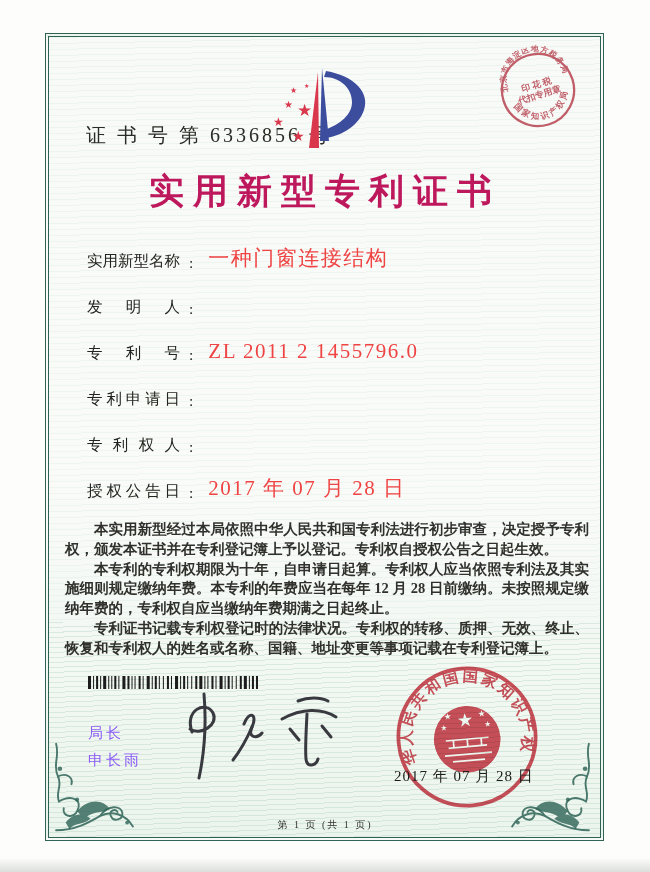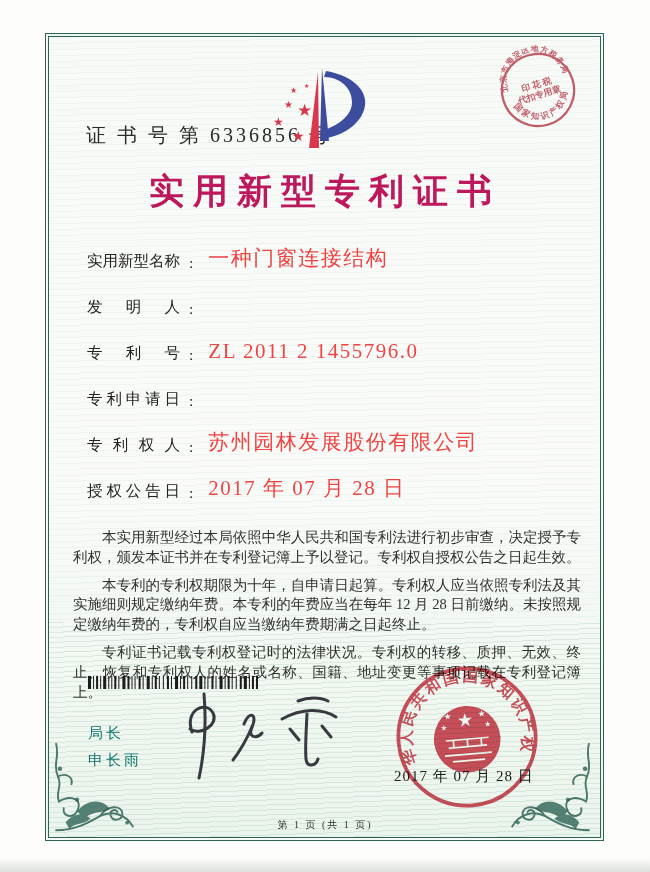--- a/index.html
+++ b/index.html
@@ -39,23 +39,23 @@
   .field-label{
     display:inline-block;width:93px;font-size:15.5px;color:#23241f;
     text-align:justify;text-align-last:justify;
   }
   .field-colon{font-size:15.5px;margin:0 7px 0 1px;}
   .field-value{font-size:21px;letter-spacing:1.5px;color:#ef4444;}
   .body-text{
     position:absolute;left:65px;top:520px;width:524px;
     font-size:14.5px;line-height:19.8px;text-align:justify;color:#30312c;
   }
-  .body-text p{margin:8px;text-indent:2em;}
+  .body-text p{margin:0;text-indent:2em;font-weight:bold;}
   .barcode{position:absolute;left:88px;top:676px;width:170px;height:13px;}
-  .signer{position:absolute;left:88px;top:720px;font-size:15px;line-height:27px;letter-spacing:3px;color:#0f766e;}
+  .signer{position:absolute;left:88px;top:720px;font-size:15px;line-height:27px;letter-spacing:3px;color:#8b5cf6;}
   .signature{position:absolute;left:148px;top:688px;width:215px;height:98px;}
   .seal{position:absolute;left:392px;top:662px;width:150px;height:150px;transform:rotate(-5deg);opacity:.93;mix-blend-mode:multiply;}
   .seal-date{
     position:absolute;left:394px;top:767px;z-index:5;font-size:15px;letter-spacing:1px;color:#1c1d1a;white-space:nowrap;
   }
   .tax-stamp{position:absolute;left:494px;top:46px;width:88px;height:88px;transform:rotate(-17deg);opacity:.88;mix-blend-mode:multiply;}
   .footer{
     position:absolute;left:0;bottom:40px;width:100%;text-align:center;
     font-size:10px;letter-spacing:2px;color:#33342f;
   }
@@ -105,21 +105,20 @@
         <span class="field-colon">:</span>
       <span class="field-value">ZL 2011 2 1455796.0</span>
     </div>
     <div class="field-row">
       <span class="field-label">专利申请日</span>
         <span class="field-colon">:</span>
     </div>
     <div class="field-row">
       <span class="field-label">专利权人</span>
         <span class="field-colon">:</span>
-      <span class="field-value">苏州园林发展股份有限公司</span>
     </div>
     <div class="field-row">
       <span class="field-label">授权公告日</span>
         <span class="field-colon">:</span>
       <span class="field-value">2017 年 07 月 28 日</span>
     </div>
   </div>
 
   <div class="body-text">
     <p>本实用新型经过本局依照中华人民共和国专利法进行初步审查，决定授予专利权，颁发本证书并在专利登记簿上予以登记。专利权自授权公告之日起生效。</p>

